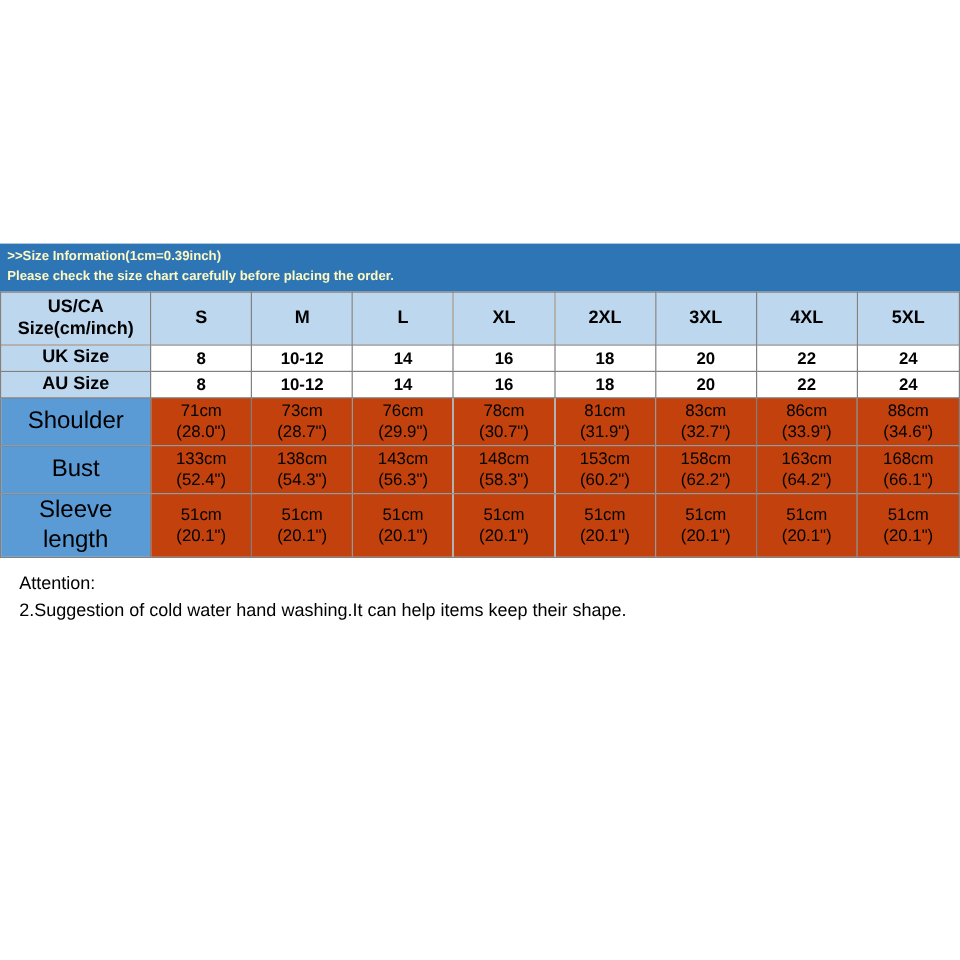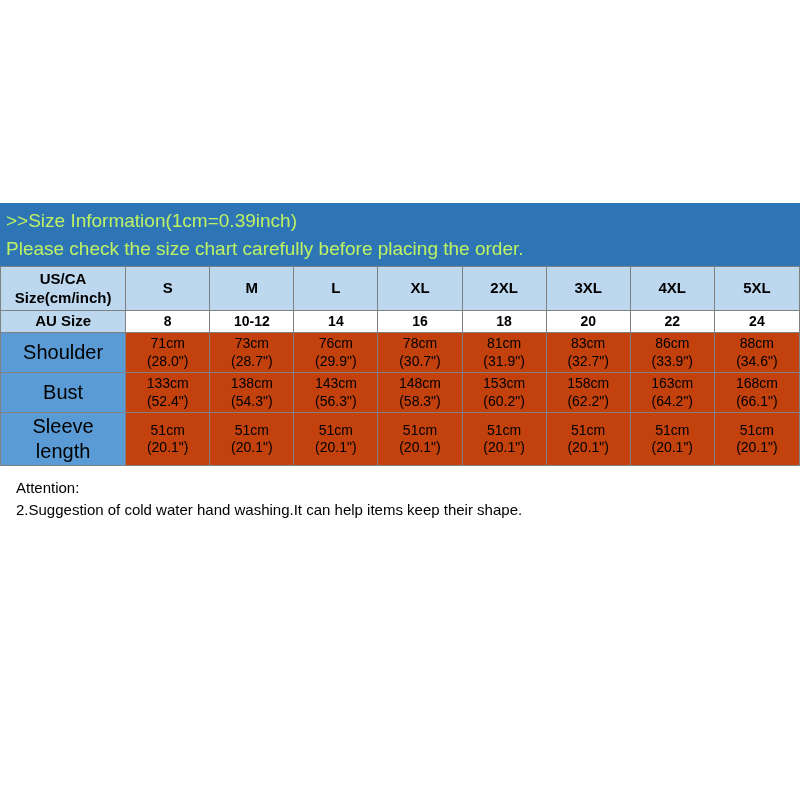--- a/index.html
+++ b/index.html
@@ -16,23 +16,23 @@
     overflow: hidden;
   }
   .size-chart {
     position: absolute;
     top: 203px;
     left: 0;
     width: 800px;
   }
   .banner {
     background: var(--banner-bg, #2e75b6);
-    color: #bef264;
-    font-weight: normal;
-    font-size: 19px;
+    color: #fef9c3;
+    font-weight: bold;
+    font-size: 11px;
     padding: 4px 0 4px 6px;
     line-height: 1.45;
   }
   table.size-table {
     border-collapse: collapse;
     width: 800px;
     table-layout: fixed;
   }
   table.size-table td {
     border: 1px solid var(--border, #808080);
@@ -101,20 +101,31 @@
           <td class="hdr">US/CA
 Size(cm/inch)</td>
           <td class="hdr">S</td>
           <td class="hdr">M</td>
           <td class="hdr">L</td>
           <td class="hdr">XL</td>
           <td class="hdr">2XL</td>
           <td class="hdr">3XL</td>
           <td class="hdr">4XL</td>
           <td class="hdr">5XL</td>
+        </tr>
+        <tr class="num-row">
+          <td class="hdr">UK Size</td>
+          <td class="num">8</td>
+          <td class="num">10-12</td>
+          <td class="num">14</td>
+          <td class="num">16</td>
+          <td class="num">18</td>
+          <td class="num">20</td>
+          <td class="num">22</td>
+          <td class="num">24</td>
         </tr>
         <tr class="num-row">
           <td class="hdr">AU Size</td>
           <td class="num">8</td>
           <td class="num">10-12</td>
           <td class="num">14</td>
           <td class="num">16</td>
           <td class="num">18</td>
           <td class="num">20</td>
           <td class="num">22</td>

